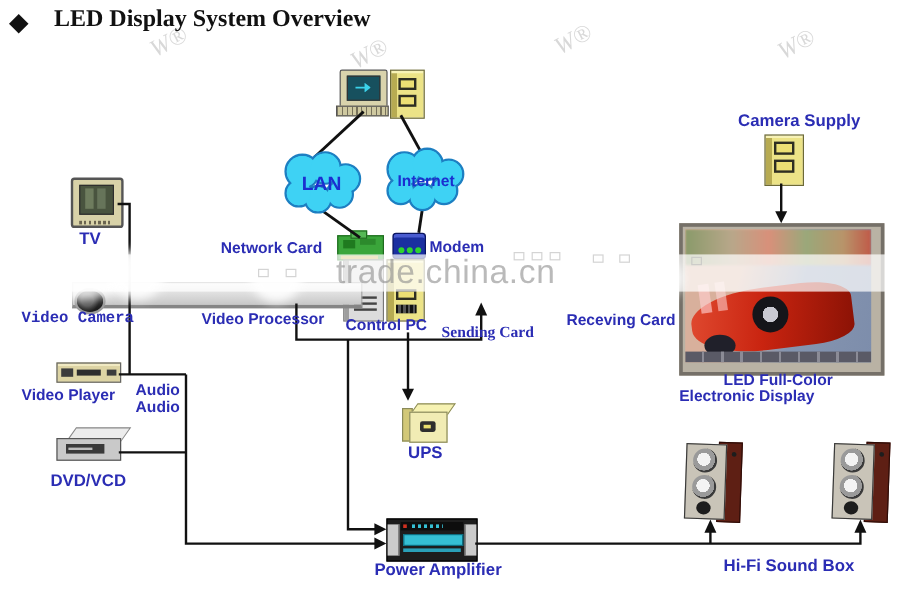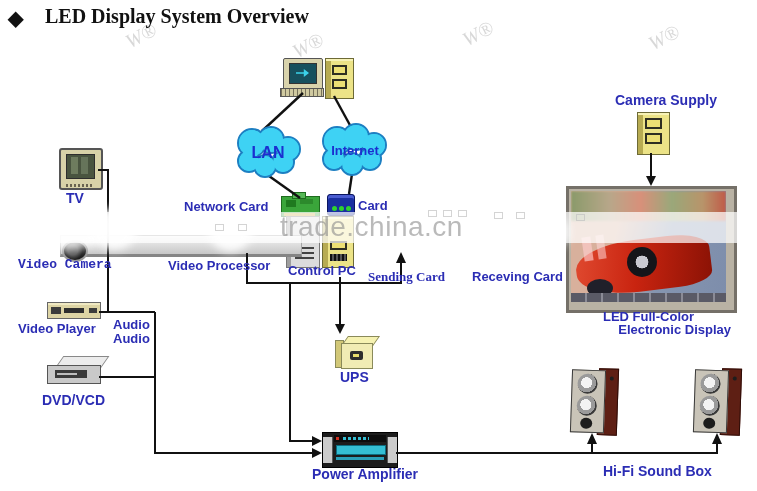--- a/index.html
+++ b/index.html
@@ -248,31 +248,31 @@
   <div class="wm dash" style="left:215px;top:224px;"></div>
   <div class="wm dash" style="left:238px;top:224px;"></div>
   <div class="wm dash" style="left:428px;top:210px;"></div>
   <div class="wm dash" style="left:443px;top:210px;"></div>
   <div class="wm dash" style="left:458px;top:210px;"></div>
   <div class="wm dash" style="left:494px;top:212px;"></div>
   <div class="wm dash" style="left:516px;top:212px;"></div>
   <div class="wm dash" style="left:576px;top:214px;"></div>
 
   <span class="label" style="left:184px;top:199px;">Network Card</span>
-  <span class="label" style="left:358px;top:198px;">Card</span>
+  <span class="label" style="left:358px;top:198px;">Modem</span>
   <span class="label" style="left:168px;top:258px;">Video Processor</span>
   <span class="label" style="left:288px;top:263px;">Control PC</span>
   <span class="label" style="left:368px;top:269px;font-family:Liberation Serif, serif;">Sending Card</span>
-  <span class="label" style="left:472px;top:269px;">Receving Card</span>
+  <span class="label" style="left:472px;top:259px;">Receving Card</span>
   <span class="label" style="left:66px;top:190px;font-size:14px;">TV</span>
   <span class="label" style="left:18px;top:257px;font-family:Liberation Mono, monospace;">Video Camera</span>
   <span class="label" style="left:18px;top:321px;">Video Player</span>
   <span class="label" style="left:113px;top:317px;">Audio</span>
   <span class="label" style="left:113px;top:331px;">Audio</span>
   <span class="label" style="left:42px;top:392px;font-size:14px;">DVD/VCD</span>
   <span class="label" style="left:340px;top:369px;font-size:14px;">UPS</span>
   <span class="label" style="left:615px;top:92px;font-size:14px;">Camera Supply</span>
   <span class="label" style="left:566px;top:309px;width:165px;text-align:center;">LED Full-Color</span>
-  <span class="label" style="left:566px;top:322px;width:165px;text-align:right;">Electronic Display</span>
+  <span class="label" style="left:566px;top:322px;width:165px;text-align:left;">Electronic Display</span>
   <span class="label" style="left:312px;top:466px;font-size:14px;">Power Amplifier</span>
   <span class="label" style="left:603px;top:463px;font-size:14px;">Hi-Fi Sound Box</span>
 
 </div>
 
 </body></html>

